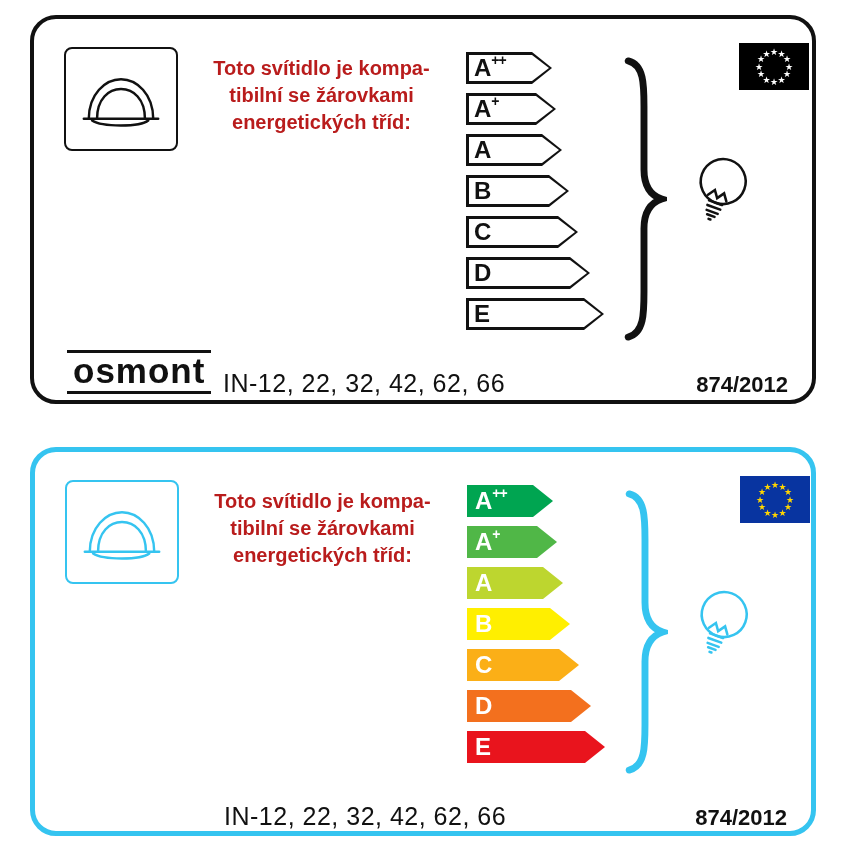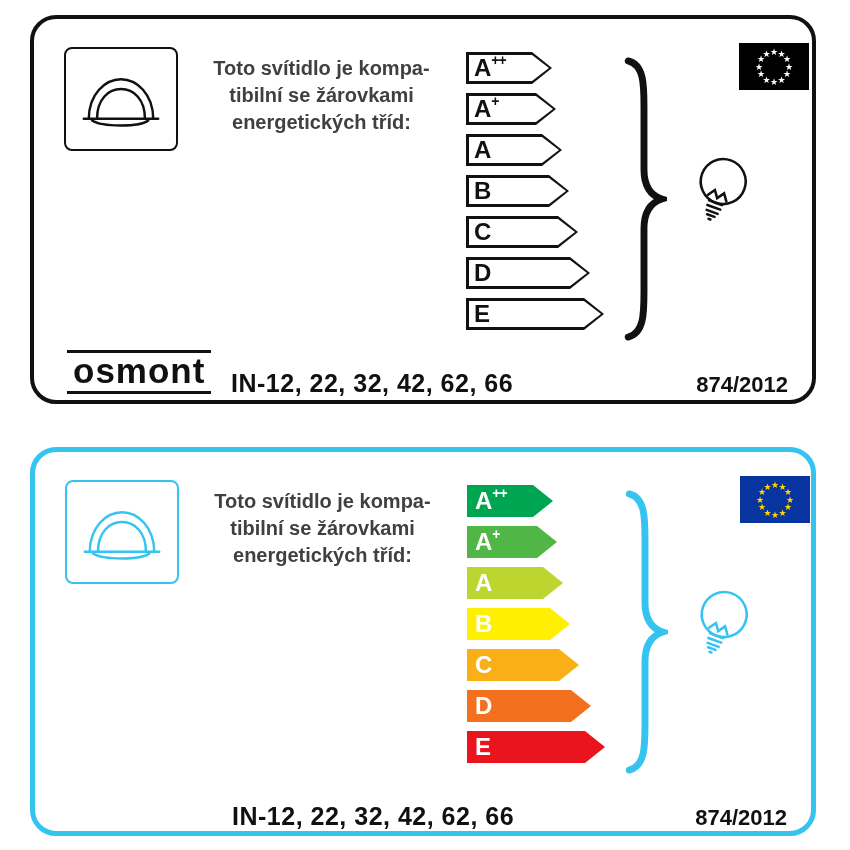--- a/index.html
+++ b/index.html
@@ -19,21 +19,21 @@
   .lamp-box{
     position:absolute;left:30px;top:28px;width:110px;height:100px;
     border:2.5px solid currentColor;border-radius:8px;
     display:flex;align-items:center;justify-content:center;
   }
   .lamp-box svg{display:block;}
 
   
   .compat{
     position:absolute;left:140px;top:36px;width:295px;
-    text-align:center;font-weight:bold;font-size:20px;line-height:27px;color:#404040;
+    text-align:center;font-weight:bold;font-size:20px;line-height:27px;color:#b91c1c;
   }
 
   
   .arrows{position:absolute;left:432px;top:33px;}
   .arrow{
     position:relative;height:32px;margin-bottom:9px;
     clip-path:polygon(0 0, calc(100% - 20px) 0, 100% 50%, calc(100% - 20px) 100%, 0 100%);
   }
   .arrow-in{
     position:absolute;inset:3px;
@@ -72,22 +72,22 @@
 
   
   .brand{
     position:absolute;left:33px;top:331px;
     border-top:3px solid currentColor;border-bottom:3px solid currentColor;
     padding:0 6px 1px 6px;
     font-weight:bold;font-size:35px;line-height:1.05;letter-spacing:1px;
   }
   .brand .tm{font-size:10px;position:relative;top:-18px;left:2px;}
   .models{
-    position:absolute;left:197px;top:350px;
-    font-weight:bold;font-size:25px;color:#111;letter-spacing:.5px;
+    position:absolute;left:189px;top:350px;
+    font-weight:normal;font-size:25px;color:#111;letter-spacing:.5px;
   }
   .reg{
     position:absolute;right:24px;top:353px;
     font-weight:bold;font-size:22px;color:#111;
   }
 </style>
 </head>
 <body>
 
 <div class="card c0" style="border-color: rgb(17, 17, 17);">

